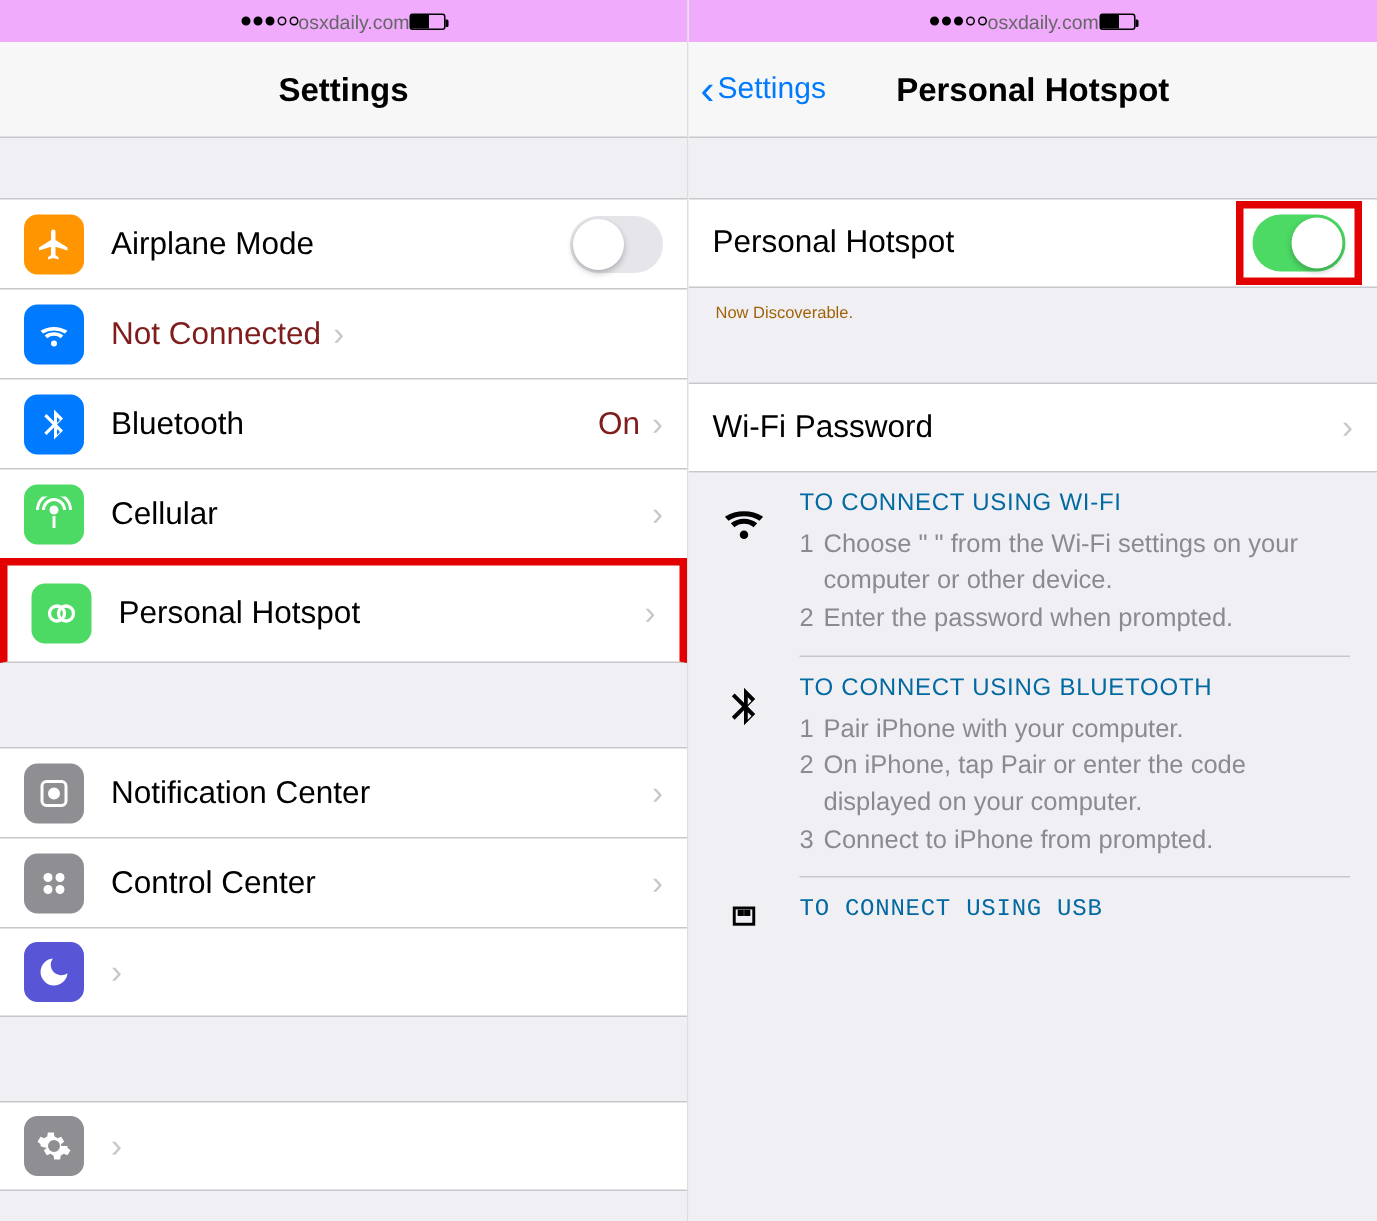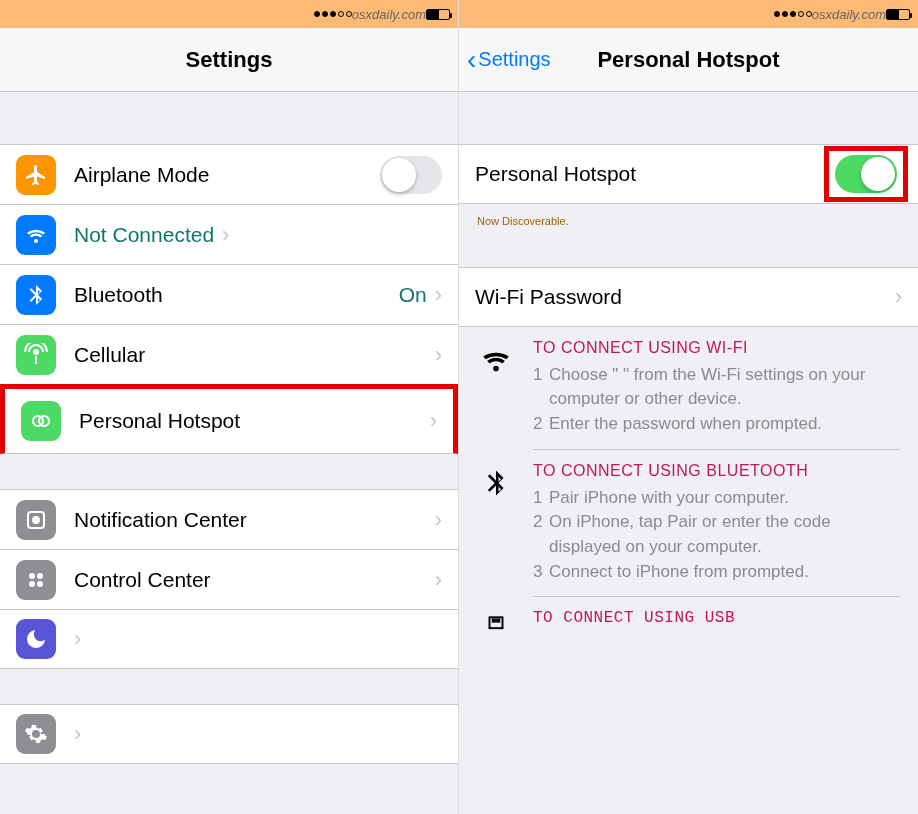--- a/index.html
+++ b/index.html
@@ -14,27 +14,26 @@
   .phone {
     width: 459px;
     height: 814px;
     background: #efeff4;
     position: relative;
     border-right: 1px solid #ddd;
     overflow: hidden;
   }
   .status-bar {
     height: 28px;
-    background: #fdba74;
+    background: #f0abfc;
     display: flex;
     align-items: center;
-    justify-content: flex-end;
+    justify-content: center;
     padding: 0 8px;
     font-size: 12px;
-    font-style: italic;
   }
   .status-left { display: flex; align-items: center; gap: 4px; }
   .signal-dots { display: flex; gap: 2px; }
   .dot { width: 6px; height: 6px; border-radius: 50%; border: 1px solid #000; }
   .dot.filled { background: #000; }
   .status-url { color: #666; font-size: 13px; }
   .battery {
     width: 24px; height: 11px; border: 1px solid #000; border-radius: 2px; position: relative;
   }
   .battery::after {
@@ -53,43 +52,43 @@
   }
   .nav-title { font-size: 22px; font-weight: 600; color: #000; }
   .nav-back {
     position: absolute; left: 8px; display: flex; align-items: center; color: #007aff; font-size: 20px;
     cursor: pointer;
   }
   .chev-back { font-size: 28px; margin-right: 2px; line-height: 1; }
 
   .content { overflow-y: auto; height: calc(814px - 28px - 64px); }
 
-  .group { margin-top: 35px; }
-  .group.first { margin-top: 52px; }
+  .group { margin-top: 56px; }
+  .group.first { margin-top: 40px; }
   .group.tight { margin-top: 30px; }
 
   .cell {
     background: #fff;
     min-height: 60px;
     display: flex;
     align-items: center;
     padding: 0 16px;
     border-top: 1px solid #c8c7cc;
     position: relative;
   }
   .cell:last-child { border-bottom: 1px solid #c8c7cc; }
   .cell .sep {
     position: absolute; left: 74px; right: 0; bottom: -1px; height: 1px; background: #c8c7cc;
   }
   .icon-box {
     width: 40px; height: 40px; border-radius: 9px; display: flex; align-items: center; justify-content: center; margin-right: 18px; flex-shrink: 0;
   }
   .icon-box svg { width: 24px; height: 24px; }
   .cell-label { font-size: 21px; color: #000; flex: 1; }
-  .cell-detail { font-size: 21px; color: #0f766e; margin-right: 8px; }
+  .cell-detail { font-size: 21px; color: #7f1d1d; margin-right: 8px; }
   .chev { color: #c7c7cc; font-size: 22px; }
 
   .toggle {
     width: 62px; height: 38px; border-radius: 19px; background: #e5e5ea; position: relative; flex-shrink: 0;
   }
   .toggle .knob {
     width: 34px; height: 34px; border-radius: 50%; background: #fff; position: absolute; top: 2px; left: 2px;
     box-shadow: 0 2px 4px rgba(0,0,0,0.25);
   }
   .toggle.on { background: #4cd964; }
@@ -109,21 +108,21 @@
   .instr {
     display: flex;
     padding: 12px 18px;
     gap: 18px;
   }
   .instr .instr-icon {
     width: 38px; flex-shrink: 0; display: flex; align-items: flex-start; justify-content: center; padding-top: 4px;
   }
   .instr .instr-body { flex: 1; }
   .instr-title {
-    font-size: 16px; letter-spacing: 0.5px; color: #be185d; margin-bottom: 6px;
+    font-size: 16px; letter-spacing: 0.5px; color: #0369a1; margin-bottom: 6px;
   }
   .instr-line {
     font-size: 17px; color: #8a8a8f; line-height: 1.45; display: flex;
   }
   .instr-line .num { width: 16px; flex-shrink: 0; }
   .instr-line .txt { flex: 1; }
 
   .hr { height: 1px; background: #c8c7cc; margin: 0 18px 0 74px; }
 
   

